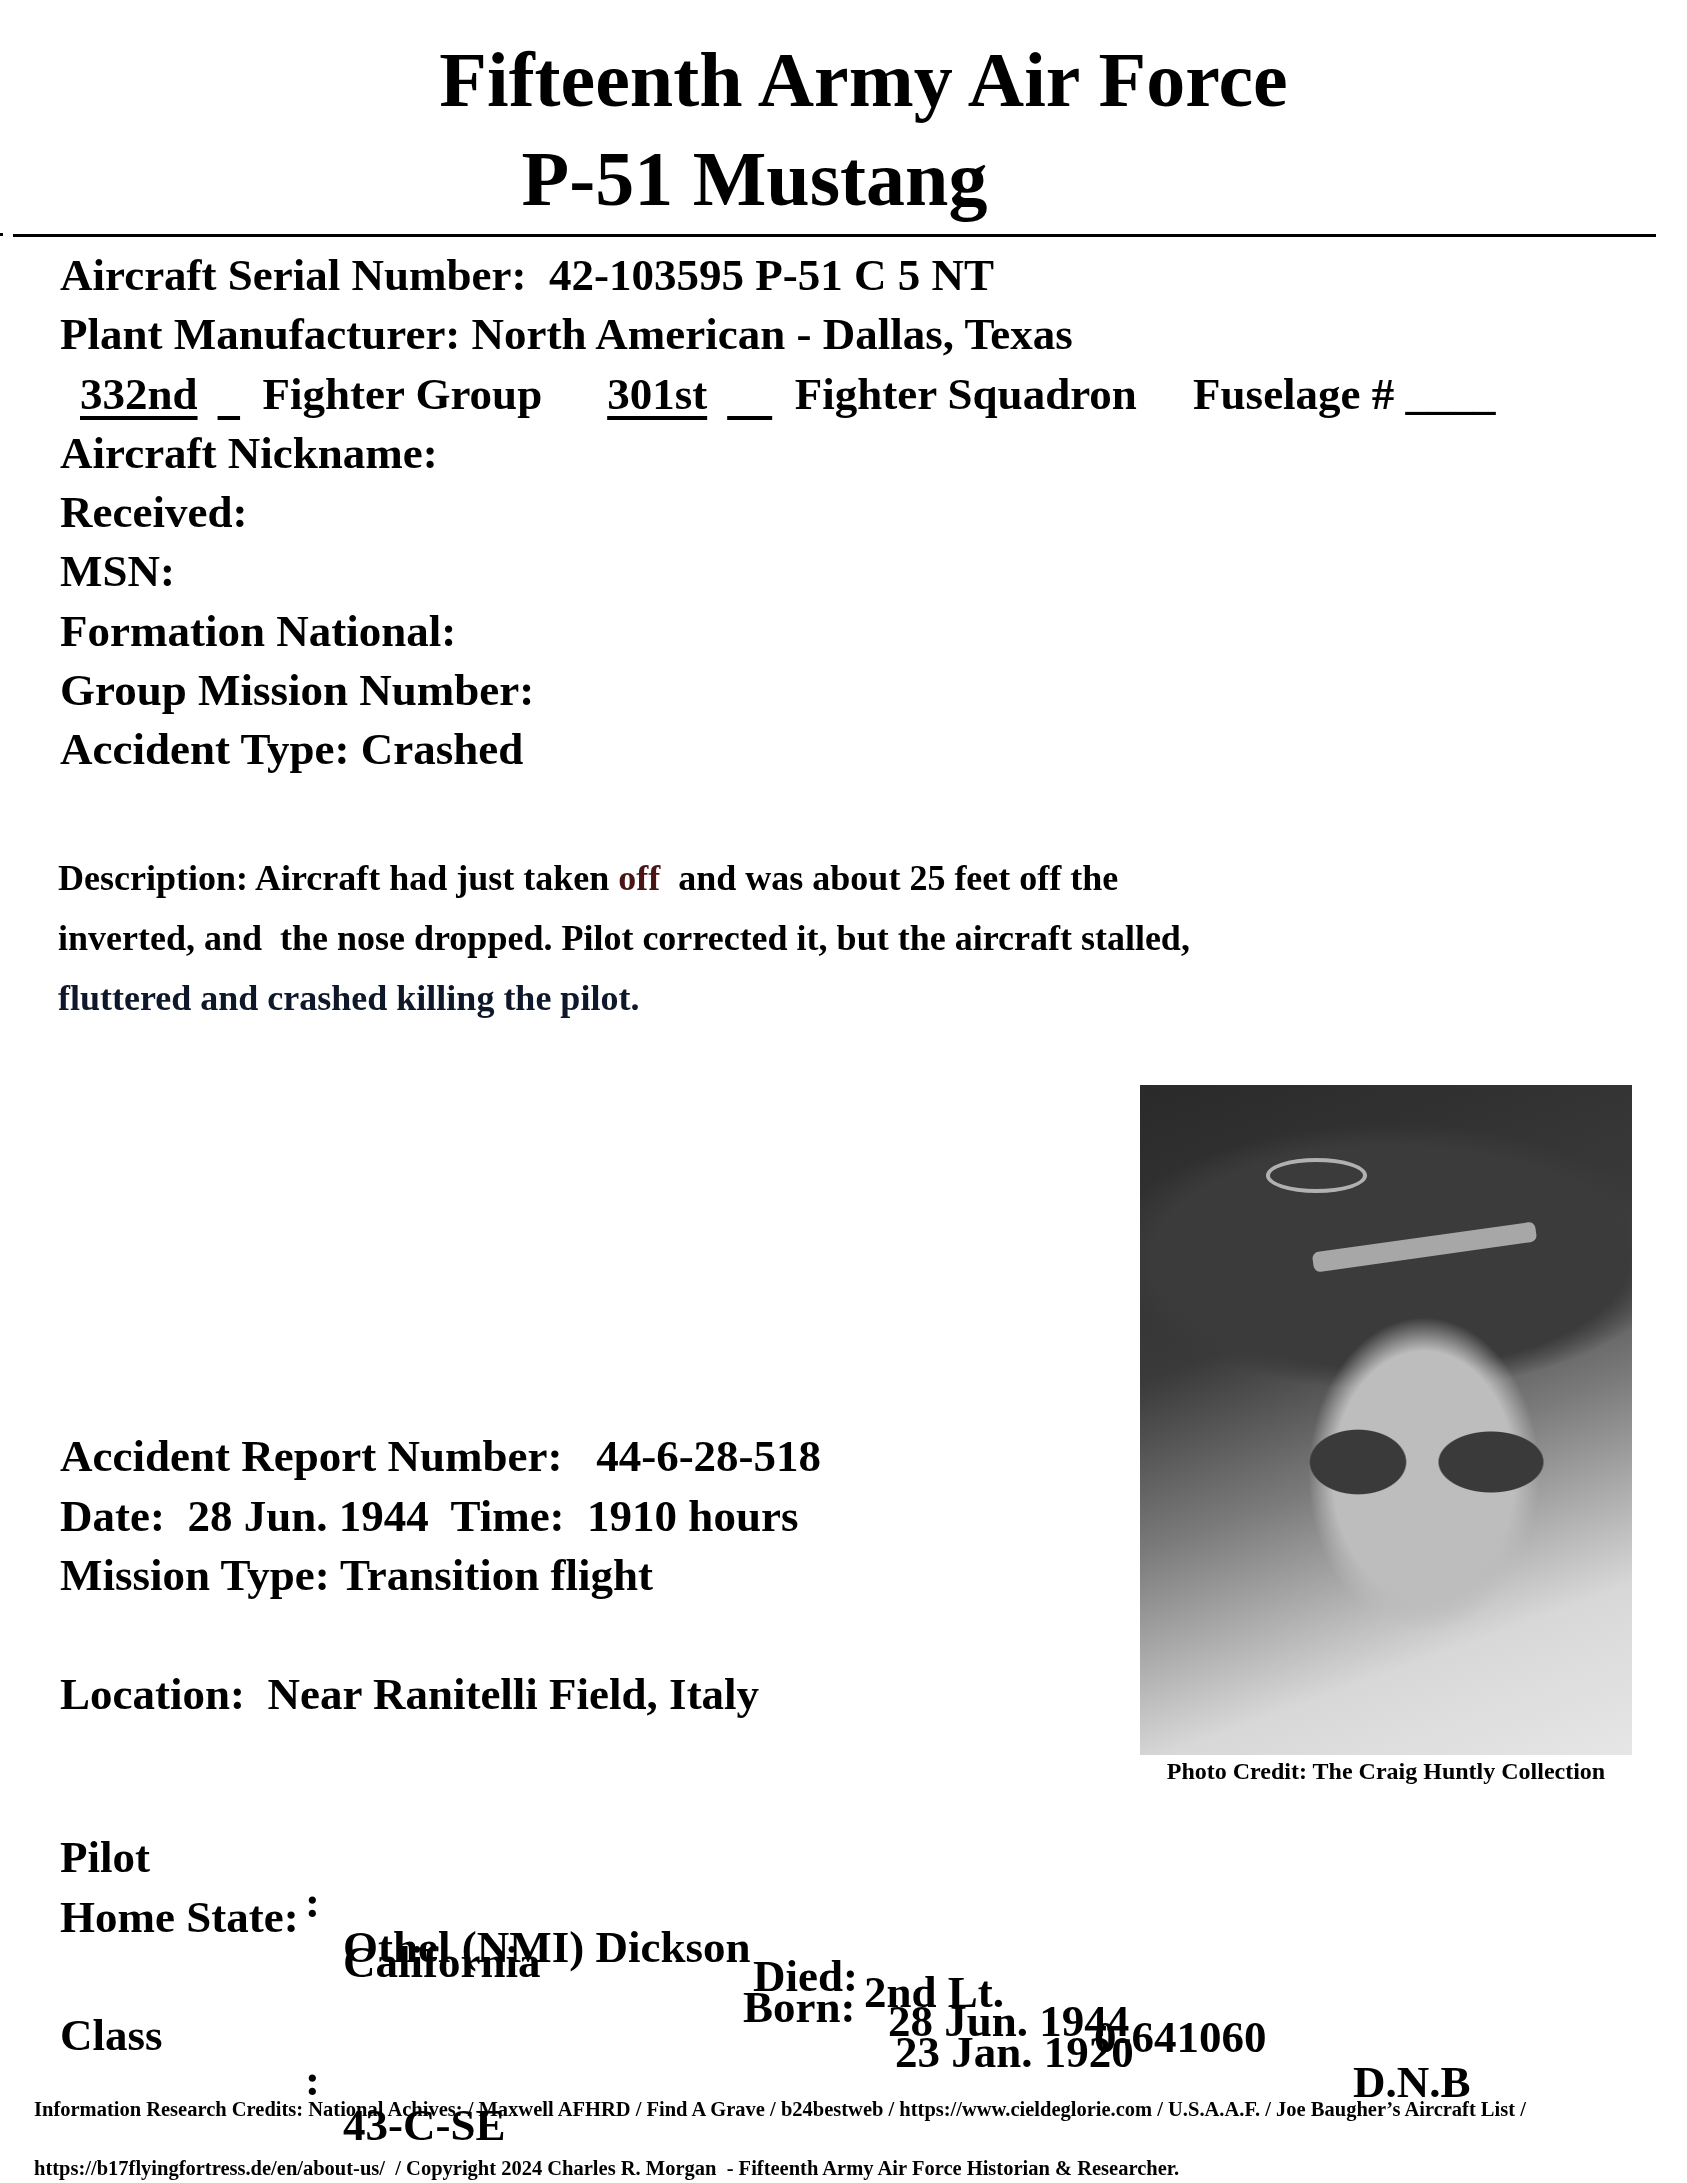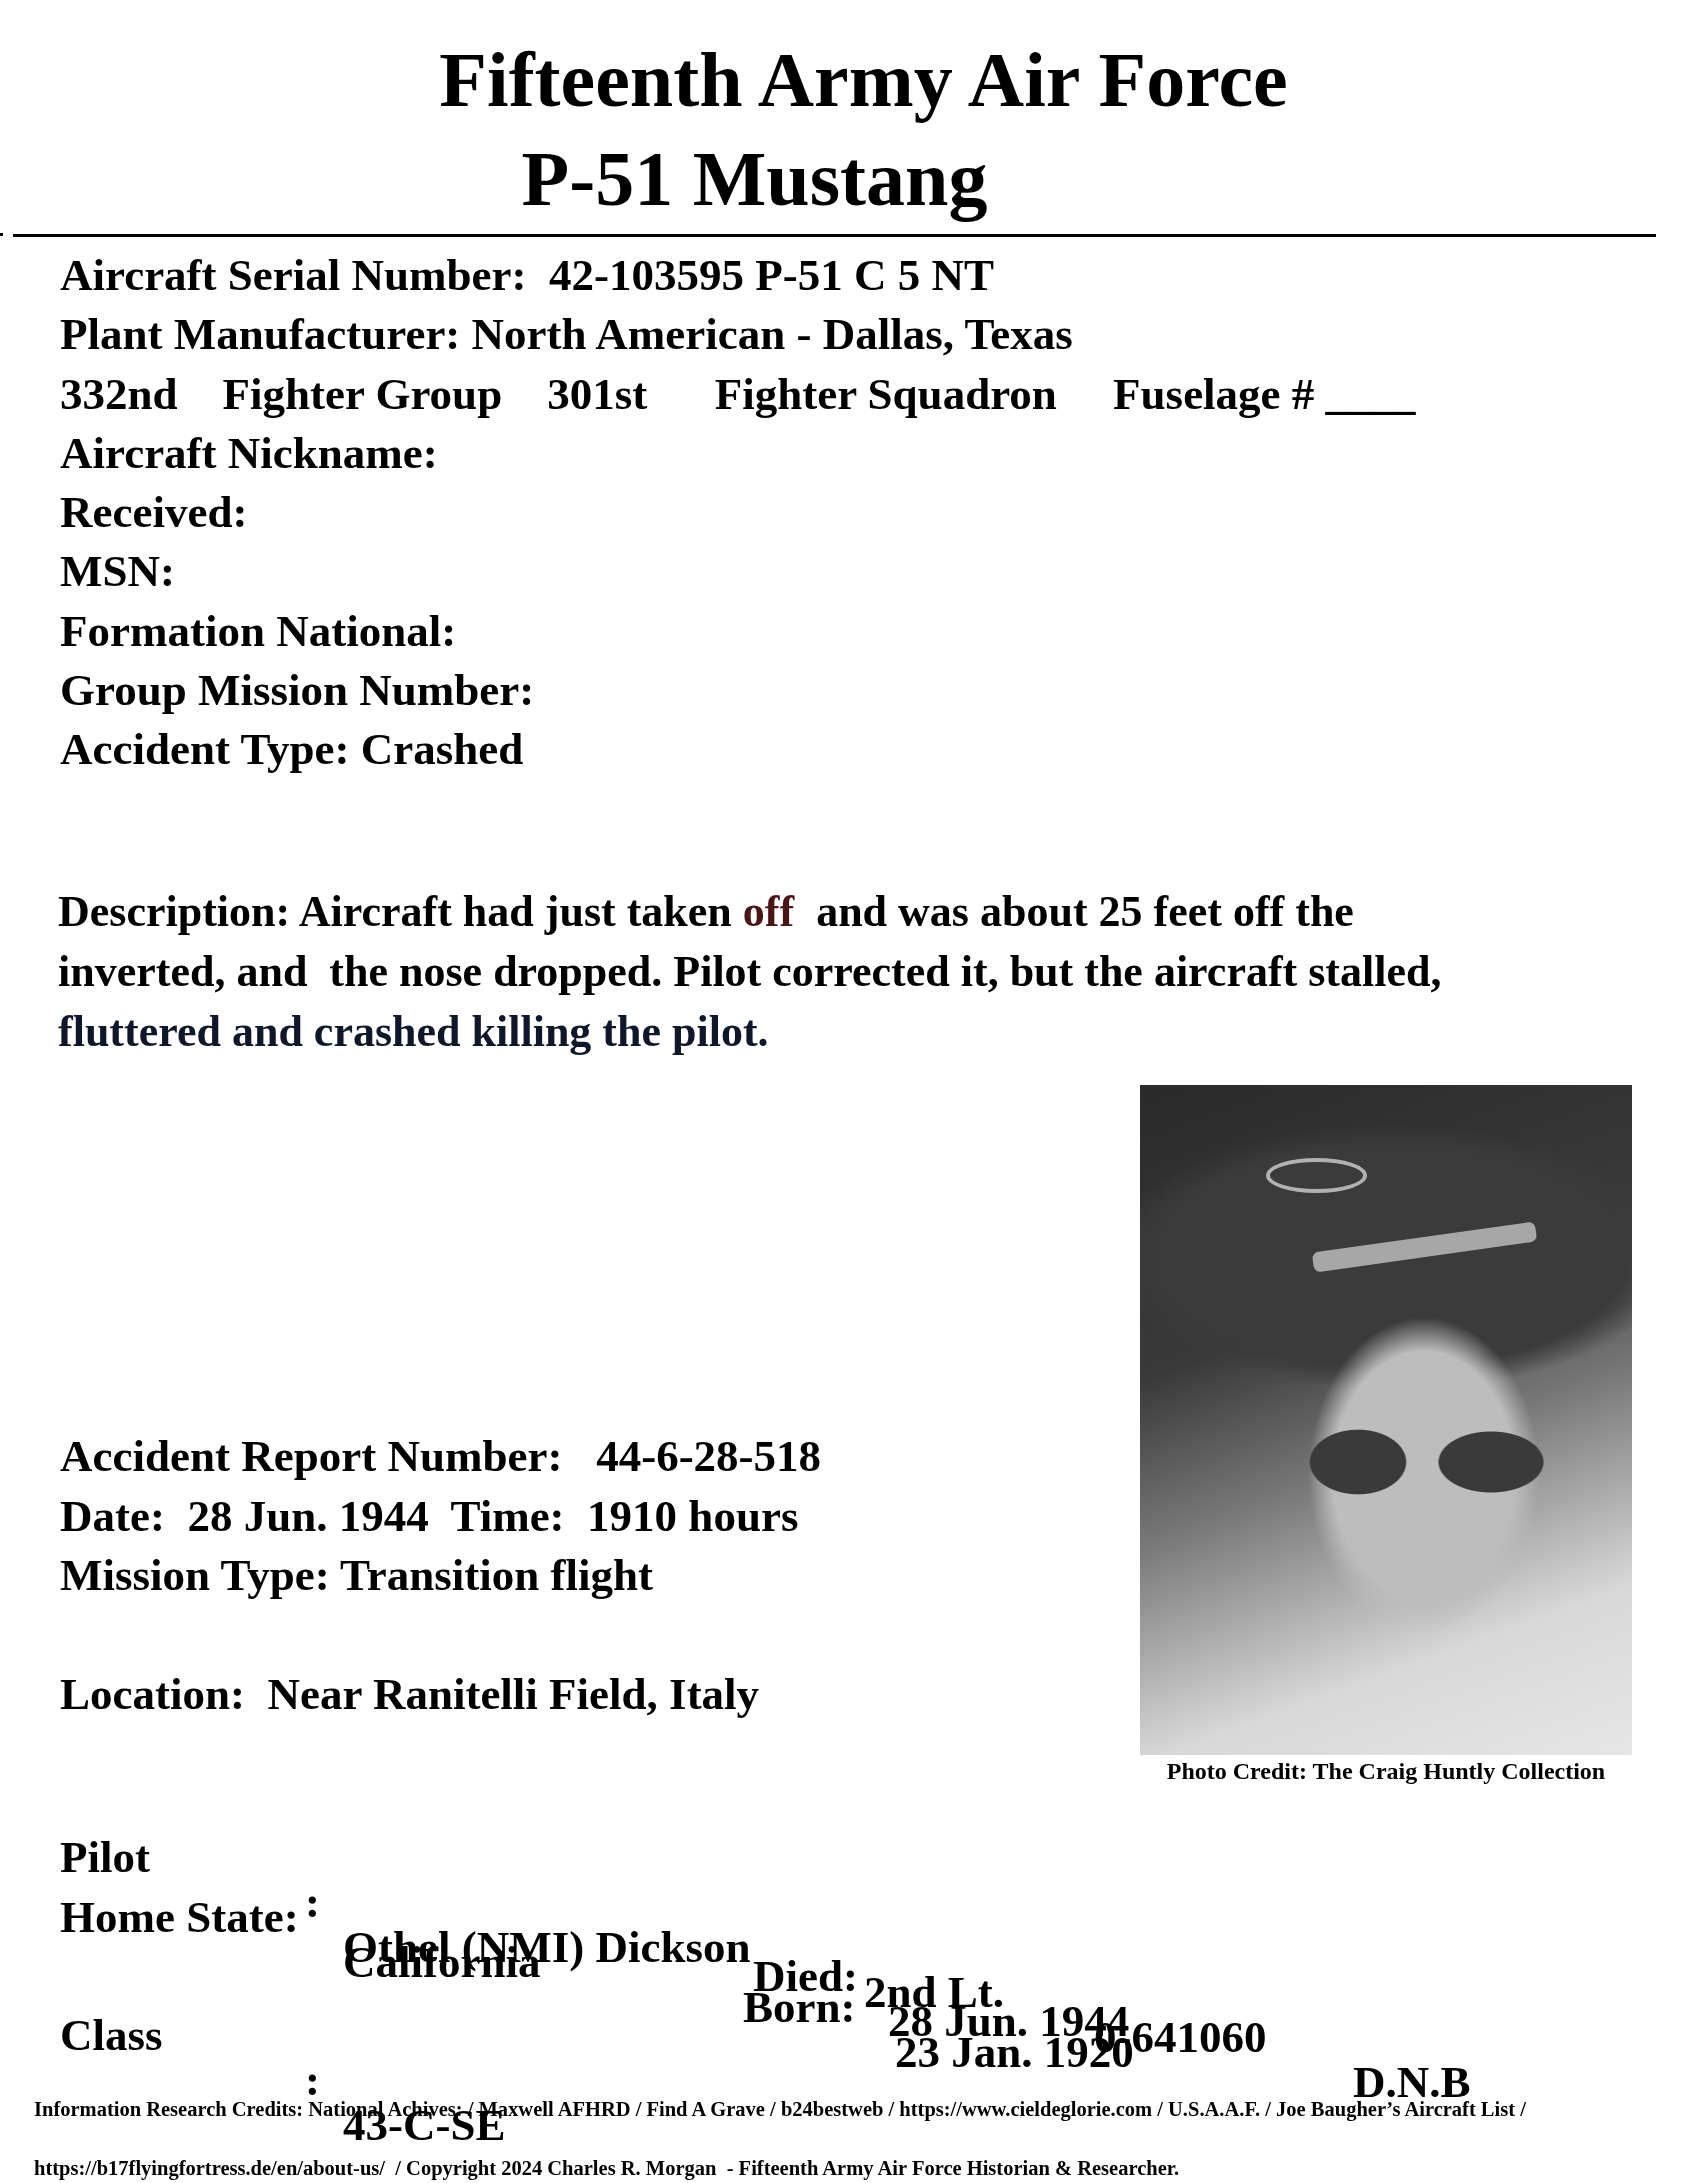--- a/index.html
+++ b/index.html
@@ -17,26 +17,26 @@
     .rule {
       position: absolute; left: 13.2px; top: 234px; width: 1643px; height: 2.6px;
       background: #000;
     }
     .tick { position: absolute; left: 0; top: 233px; width: 2.6px; height: 2.6px; background: #000; }
 
     .line {
       position: absolute; left: 60px; font-weight: bold; font-size: 45px;
       line-height: 1; white-space: pre;
     }
-    .u { text-decoration-thickness: 4px; text-underline-offset: 6.6px; }
+    .u { text-decoration: underline; text-decoration-thickness: 4px; text-underline-offset: 6.6px; margin-left: 20px; }
     .mar { color: #4a1515; }
 
     .desc {
-      position: absolute; left: 58px; top: 882px; width: 1614px;
-      font-weight: bold; font-size: 44px; line-height: 60px;
+      position: absolute; left: 58px; top: 848px; width: 1614px;
+      font-weight: bold; font-size: 36px; line-height: 60px;
     }
     .desc .row { display: block; white-space: pre; }
 
     .photo {
       position: absolute; left: 1140px; top: 1085px; width: 492px; height: 670px;
       background:
         radial-gradient(ellipse 79px 53px at 218px 377px, #3a3a3a 60%, transparent 62%),
         radial-gradient(ellipse 86px 50px at 351px 377px, #3a3a3a 60%, transparent 62%),
         radial-gradient(ellipse 165px 225px at 284px 390px, #bdbdbd 55%, transparent 70%),
         radial-gradient(ellipse 397px 185px at 251px 172px, #3b3b3b 60%, transparent 72%),

